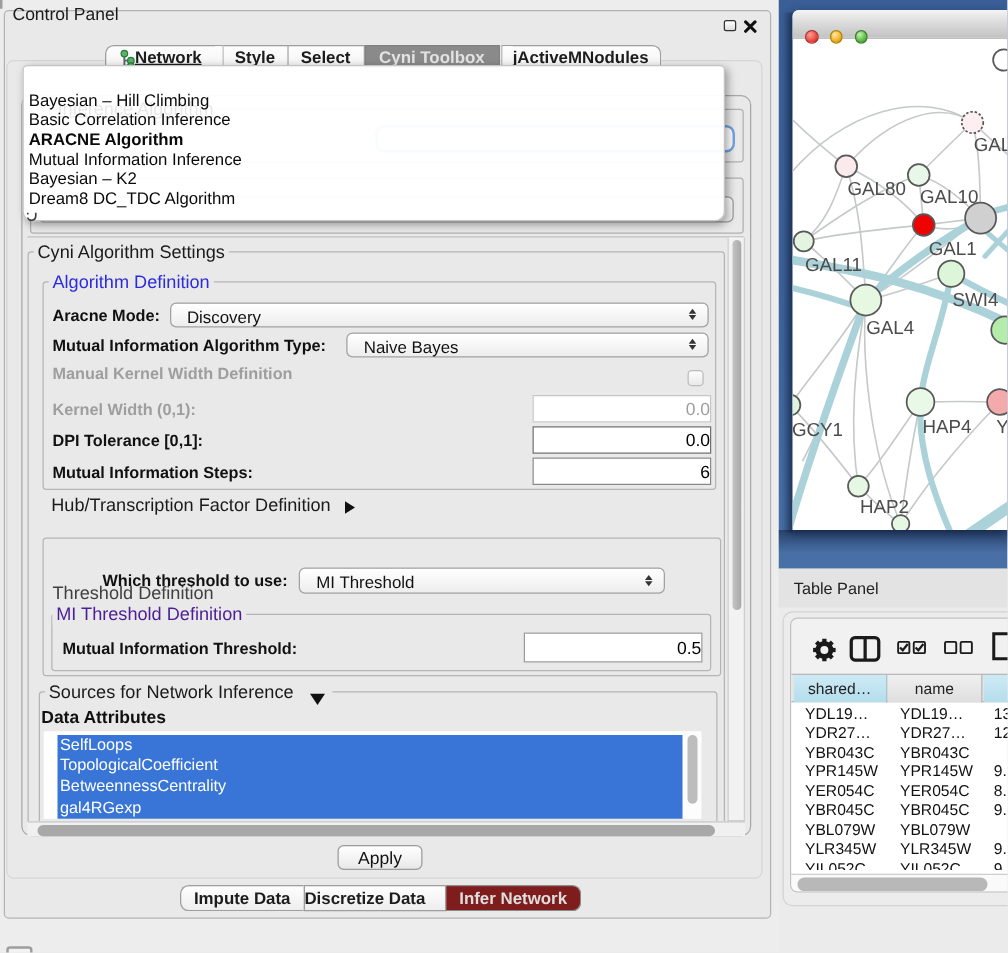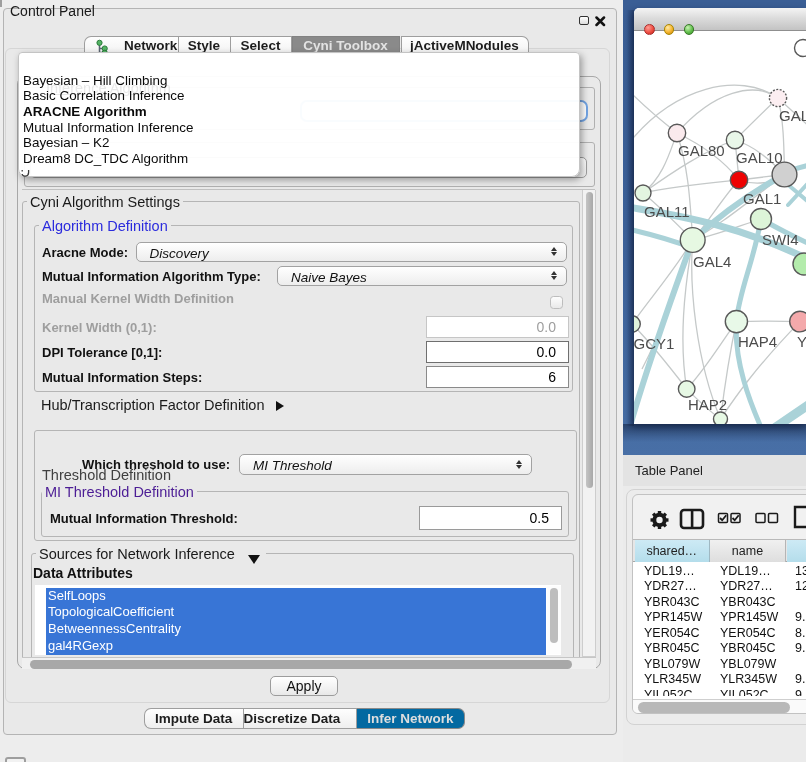--- a/index.html
+++ b/index.html
@@ -3,26 +3,26 @@
 <meta charset="utf-8">
 <style>
 * { margin:0; padding:0; box-sizing:border-box; }
 html,body { width:806px; height:762px; }
 body { position:relative; font-family:"Liberation Sans",sans-serif; background:#ededed; overflow:hidden; }
 .ab { position:absolute; }
 .grp { position:absolute; border:1px solid #b5b5b5; border-radius:3px; }
 .gt { position:absolute; top:-8px; left:4px; background:#e9e9e9; padding:0 3px; font-size:14.5px; line-height:16px; white-space:nowrap; color:#1a1a1a; }
 .lb { position:absolute; font-size:13px; font-weight:bold; color:#111; line-height:16px; white-space:nowrap; }
 .lbd { position:absolute; font-size:13px; font-weight:bold; color:#9e9e9e; line-height:16px; white-space:nowrap; }
-.combo { position:absolute; background:linear-gradient(#ffffff,#f6f6f6 50%,#ededed); border:1px solid #a2a2a2; border-radius:5px; font-size:13.5px; color:#111;font-style:italic; }
+.combo { position:absolute; background:linear-gradient(#ffffff,#f6f6f6 50%,#ededed); border:1px solid #a2a2a2; border-radius:5px; font-size:13.5px; color:#111; }
 .combo .ct { position:absolute; left:13px; top:2px; line-height:17px; white-space:nowrap; }
 .arr { position:absolute; right:8px; display:block; width:7px; }
 .tri-u { display:block; width:0; height:0; border-left:3.5px solid transparent; border-right:3.5px solid transparent; border-bottom:4.5px solid #333; }
 .tri-d { display:block; width:0; height:0; border-left:3.5px solid transparent; border-right:3.5px solid transparent; border-top:4.5px solid #333; margin-top:1.5px; }
-.inp { position:absolute; background:#fff; font-size:14px; text-align:right; padding-right:12px; line-height:20px; color:#000; }
+.inp { position:absolute; background:#fff; font-size:14px; text-align:right; padding-right:0; line-height:20px; color:#000; }
 .tabtxt { font-size:13.5px; font-weight:bold; color:#1d1d1d; }
 </style>
 </head>
 <body>
 <div class="ab" style="left:0; top:0; width:2px; height:7px; background:#9e9e9e;"></div>
 
 <div class="ab" style="left:623px; top:0; width:183px; height:455px; background:linear-gradient(#3a5e95,#3c6199 50%,#486fa6);"></div>
 
 <div class="ab" style="left:626px; top:10px; width:8px; height:416px; background:linear-gradient(90deg, rgba(18,32,64,0) , rgba(18,32,64,0.42));"></div>
 <div class="ab" style="left:623px; top:424px; width:183px; height:18px; background:linear-gradient(rgba(12,24,52,0.5), rgba(12,24,52,0));"></div>
@@ -283,32 +283,32 @@
 
 <div class="ab" style="left:22px; top:657px; width:574px; height:12px; background:#f0f0f0; border-top:1px solid #c6c6c6;">
   <div class="ab" style="left:8px; top:1.5px; width:542px; height:9px; background:#a8a8a8; border-radius:5px;"></div>
 </div>
 
 <div class="ab" style="left:270px; top:676px; width:68px; height:19.5px; border:1px solid #9c9c9c; border-radius:5px; background:linear-gradient(#ffffff,#f2f2f2 60%,#e8e8e8); text-align:center; font-size:14px; line-height:18px; color:#111;">Apply</div>
 
 <div class="ab" style="left:144px; top:708px; width:321px; height:21px;">
   <div class="ab tabtxt" style="left:0; top:0; width:98.5px; height:21px; border:1px solid #9e9e9e; border-right:none; border-radius:7px 0 0 7px; background:linear-gradient(#fefefe,#eee); text-align:center; line-height:20px;">Impute Data</div>
   <div class="ab tabtxt" style="left:98.5px; top:0; width:114.5px; height:21px; border:1px solid #9e9e9e; background:linear-gradient(#fefefe,#eee); text-align:left; line-height:20px;">Discretize Data</div>
-  <div class="ab tabtxt" style="left:213px; top:0; width:108px; height:21px; border:1px solid #8a8a8a; border-left:none; border-radius:0 7px 7px 0; background:#0369a1; text-align:center; line-height:20px; color:#dedede;">Infer Network</div>
+  <div class="ab tabtxt" style="left:213px; top:0; width:108px; height:21px; border:1px solid #8a8a8a; border-left:none; border-radius:0 7px 7px 0; background:#7f1d1d; text-align:center; line-height:20px; color:#dedede;">Infer Network</div>
 </div>
 
 <div class="ab" id="toptabs" style="left:84px; top:36px; width:445px; height:18px;">
   <div class="ab tabtxt" style="left:0; top:0; width:94.5px; height:18px; border:1px solid #9e9e9e; border-bottom:none; border-radius:7px 0 0 0; background:linear-gradient(#fefefe,#f2f2f2); line-height:17px;">
     <svg class="ab" style="left:11px; top:2px;" width="13" height="15" viewBox="0 0 13 15">
       <path d="M 3.5 5 V 13.5 H 7 M 3.5 9.5 H 7" fill="none" stroke="#5a6572" stroke-width="1.5"></path>
       <circle cx="3.5" cy="3.8" r="2.6" fill="#55b465" stroke="#2c7c3c" stroke-width="1"></circle>
       <circle cx="8.7" cy="9.5" r="2.6" fill="#55b465" stroke="#2c7c3c" stroke-width="1"></circle>
       <circle cx="8.7" cy="13.8" r="2.6" fill="#55b465" stroke="#2c7c3c" stroke-width="1"></circle>
     </svg>
-    <span class="ab" style="left:39px;">Network</span>
+    <span class="ab" style="left:23px;text-decoration:underline;">Network</span>
   </div>
   <div class="ab tabtxt" style="left:94.5px; top:0; width:52px; height:18px; border:1px solid #9e9e9e; border-bottom:none; border-left:none; background:linear-gradient(#fefefe,#f2f2f2); text-align:center; line-height:17px;">Style</div>
   <div class="ab tabtxt" style="left:146.5px; top:0; width:61px; height:18px; border:1px solid #9e9e9e; border-bottom:none; border-left:none; background:linear-gradient(#fefefe,#f2f2f2); text-align:center; line-height:17px;">Select</div>
   <div class="ab tabtxt" style="left:207.5px; top:0; width:108px; height:18px; border:1px solid #828282; border-bottom:none; background:#8a8a8a; text-align:center; line-height:17px; color:#e3e3e3;">Cyni Toolbox</div>
   <div class="ab tabtxt" style="left:316.5px; top:0; width:128px; height:18px; border:1px solid #9e9e9e; border-bottom:none; border-radius:0 7px 0 0; background:linear-gradient(#fefefe,#f2f2f2); text-align:center; line-height:17px;">jActiveMNodules</div>
 </div>
 
 <div class="ab" id="dropdown" style="left:18px; top:52px; width:562px; height:124.5px; background:rgba(255,255,255,0.96); border:1px solid #c4c4c4; border-radius:4px 4px 8px 8px; box-shadow:2px 3px 7px rgba(0,0,0,0.35); overflow:hidden;">
 
   <div class="ab" style="left:27px; top:27px; font-size:14.5px; color:rgba(80,80,80,0.13);text-decoration:underline;">Inference Algorithm</div>

